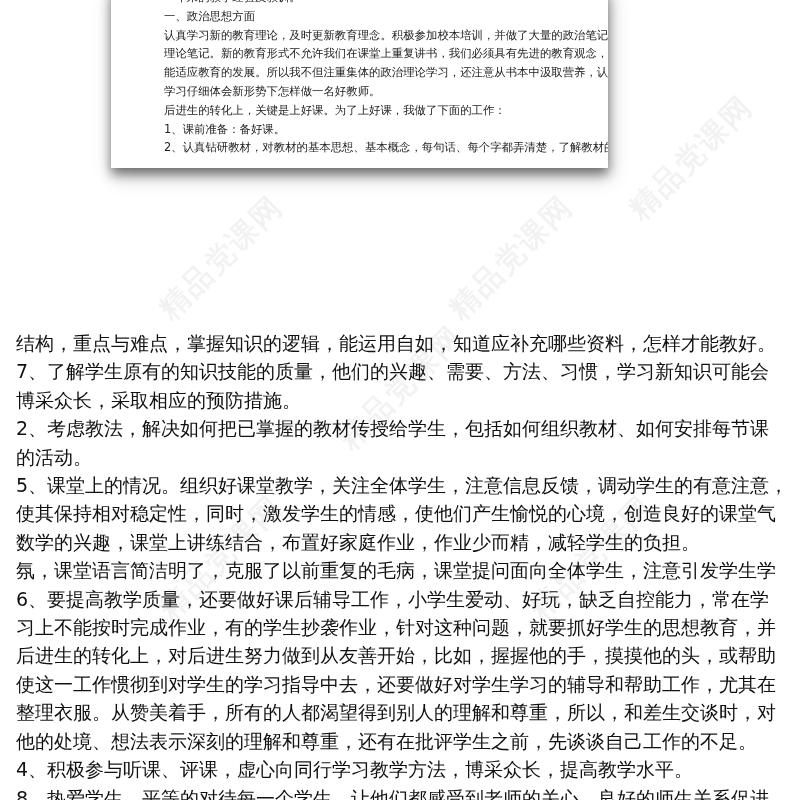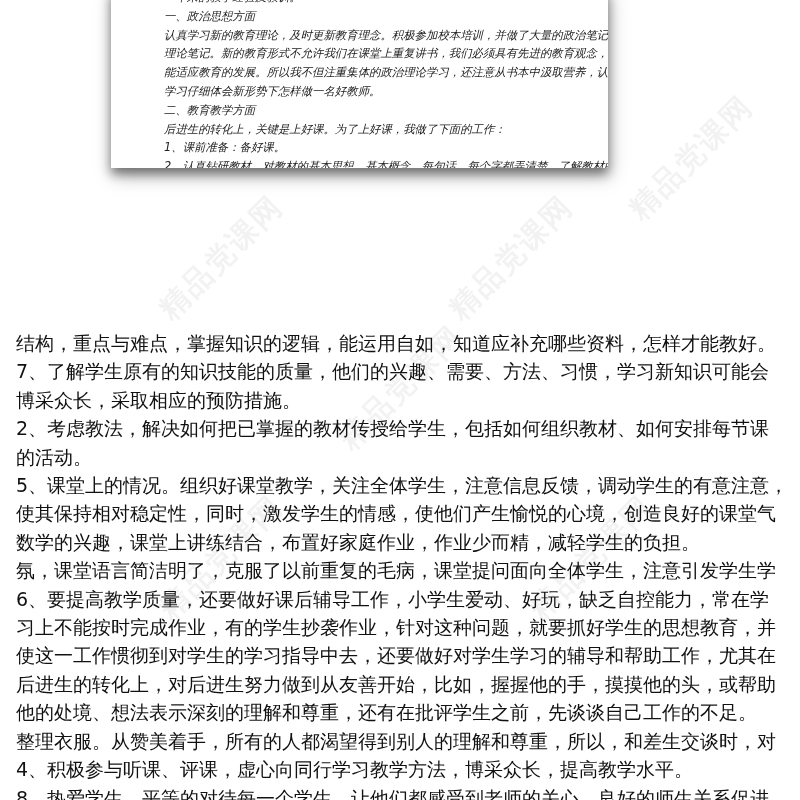--- a/index.html
+++ b/index.html
@@ -36,21 +36,20 @@
       left: 53px;
       top: 0px;
       width: 440px;
       font-size: 11.4px;
       line-height: 18.8px;
       color: #222;
     }
     .preview-text p {
       margin: 0;
       white-space: nowrap;
-      font-style: italic;
     }
     
     .watermark {
       position: absolute;
       font-size: 30px;
       color: rgba(0,0,0,0.05);
       transform: rotate(-45deg);
       transform-origin: left top;
       white-space: nowrap;
       z-index: 1;
@@ -86,40 +85,39 @@
   <div class="watermark" style="left:620px; top:200px;">精品党课网</div>
 
   <div class="preview-card">
     <div class="preview-text">
       <p>一年来的教学经验及教训。</p>
       <p>一、政治思想方面</p>
       <p>认真学习新的教育理论，及时更新教育理念。积极参加校本培训，并做了大量的政治笔记与</p>
       <p>理论笔记。新的教育形式不允许我们在课堂上重复讲书，我们必须具有先进的教育观念，才</p>
       <p>能适应教育的发展。所以我不但注重集体的政治理论学习，还注意从书本中汲取营养，认真</p>
       <p>学习仔细体会新形势下怎样做一名好教师。</p>
-      <p>二、教育教学方面</p>
       <p>后进生的转化上，关键是上好课。为了上好课，我做了下面的工作：</p>
       <p>1、课前准备：备好课。</p>
       <p>2、认真钻研教材，对教材的基本思想、基本概念，每句话、每个字都弄清楚，了解教材的</p>
     </div>
   </div>
 
   <div class="body-text">
     <p>结构，重点与难点，掌握知识的逻辑，能运用自如，知道应补充哪些资料，怎样才能教好。</p>
     <p>7、了解学生原有的知识技能的质量，他们的兴趣、需要、方法、习惯，学习新知识可能会</p>
     <p>博采众长，采取相应的预防措施。</p>
     <p>2、考虑教法，解决如何把已掌握的教材传授给学生，包括如何组织教材、如何安排每节课</p>
     <p>的活动。</p>
     <p>5、课堂上的情况。组织好课堂教学，关注全体学生，注意信息反馈，调动学生的有意注意，</p>
     <p>使其保持相对稳定性，同时，激发学生的情感，使他们产生愉悦的心境，创造良好的课堂气</p>
     <p>数学的兴趣，课堂上讲练结合，布置好家庭作业，作业少而精，减轻学生的负担。</p>
     <p>氛，课堂语言简洁明了，克服了以前重复的毛病，课堂提问面向全体学生，注意引发学生学</p>
     <p>6、要提高教学质量，还要做好课后辅导工作，小学生爱动、好玩，缺乏自控能力，常在学</p>
     <p>习上不能按时完成作业，有的学生抄袭作业，针对这种问题，就要抓好学生的思想教育，并</p>
+    <p>后进生的转化上，对后进生努力做到从友善开始，比如，握握他的手，摸摸他的头，或帮助</p>
     <p>使这一工作惯彻到对学生的学习指导中去，还要做好对学生学习的辅导和帮助工作，尤其在</p>
-    <p>后进生的转化上，对后进生努力做到从友善开始，比如，握握他的手，摸摸他的头，或帮助</p>
+    <p>整理衣服。从赞美着手，所有的人都渴望得到别人的理解和尊重，所以，和差生交谈时，对</p>
     <p>他的处境、想法表示深刻的理解和尊重，还有在批评学生之前，先谈谈自己工作的不足。</p>
-    <p>整理衣服。从赞美着手，所有的人都渴望得到别人的理解和尊重，所以，和差生交谈时，对</p>
     <p>4、积极参与听课、评课，虚心向同行学习教学方法，博采众长，提高教学水平。</p>
     <p>8、热爱学生，平等的对待每一个学生，让他们都感受到老师的关心，良好的师生关系促进</p>
   </div>
 
 </div>
 
 </body></html>

